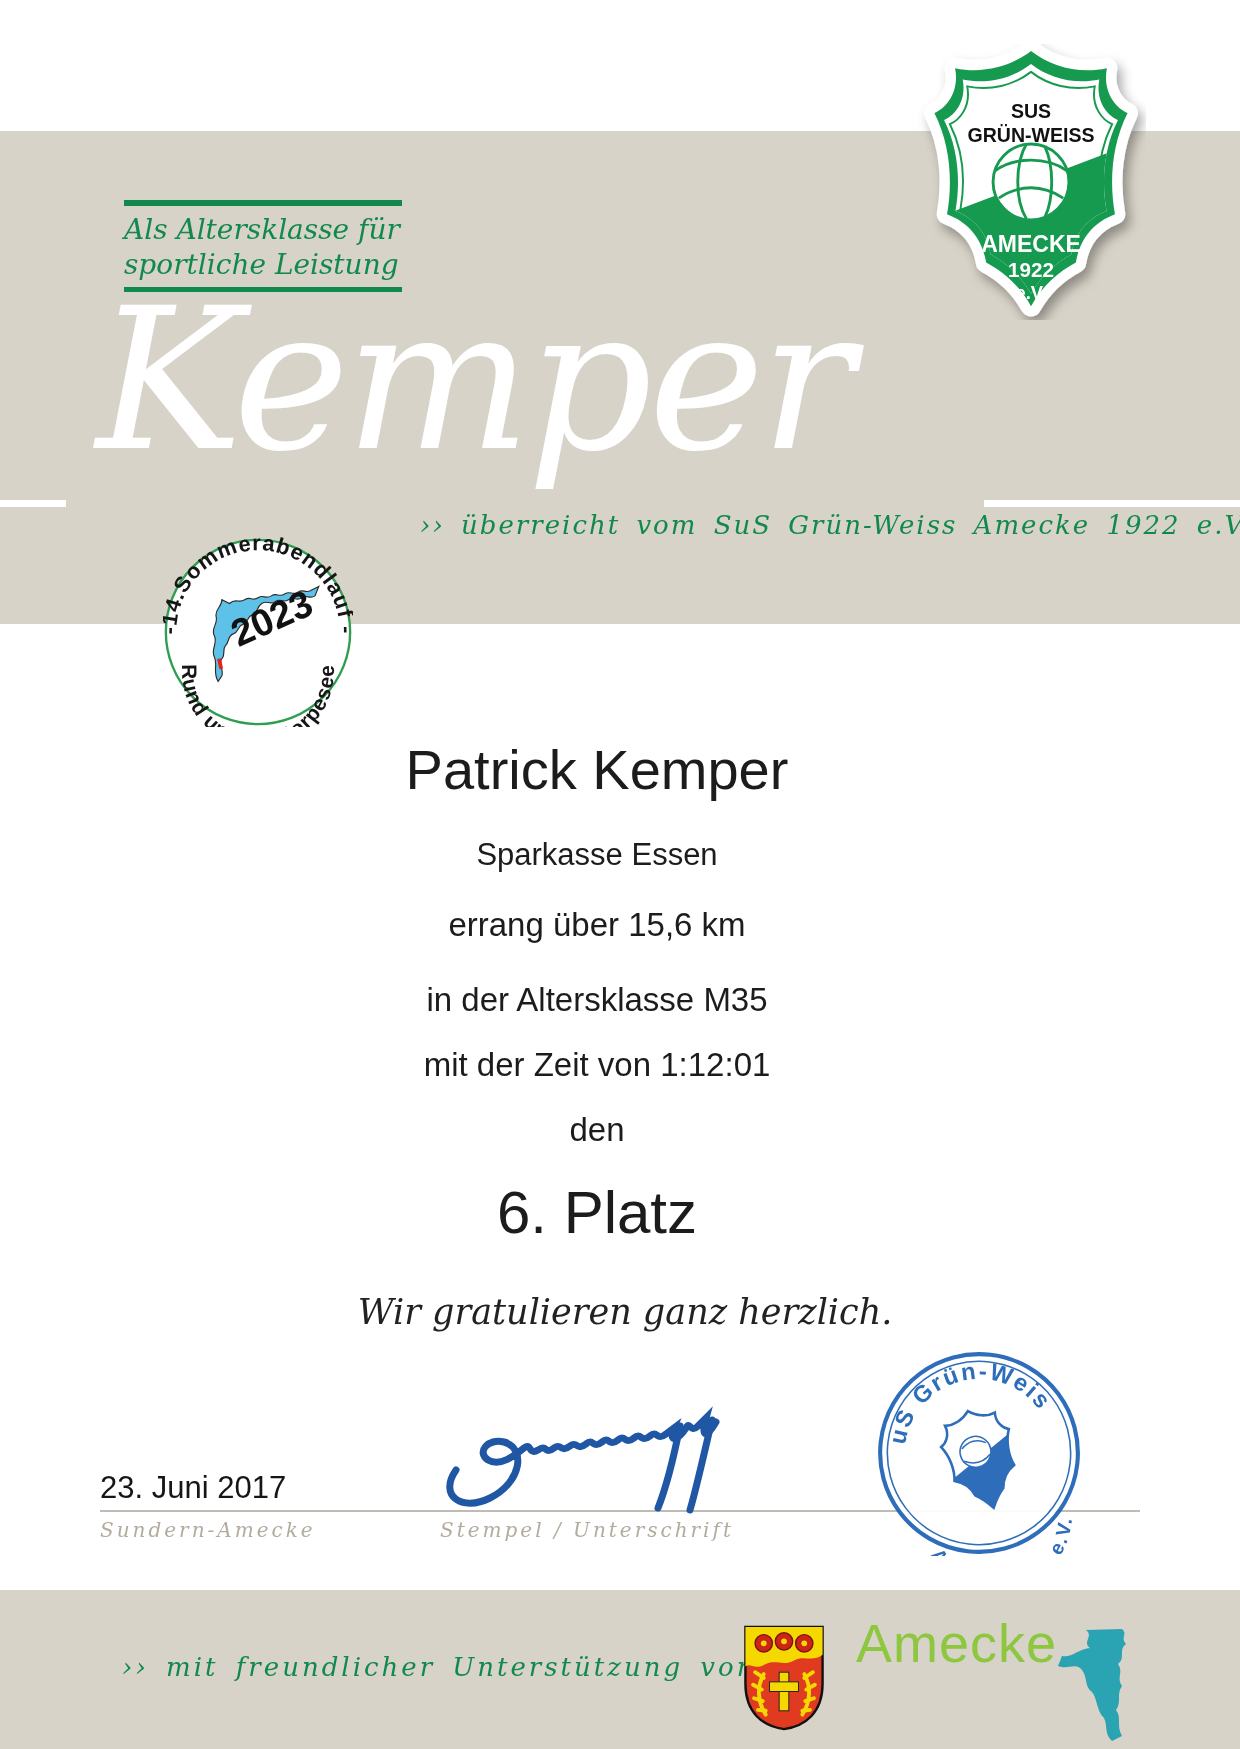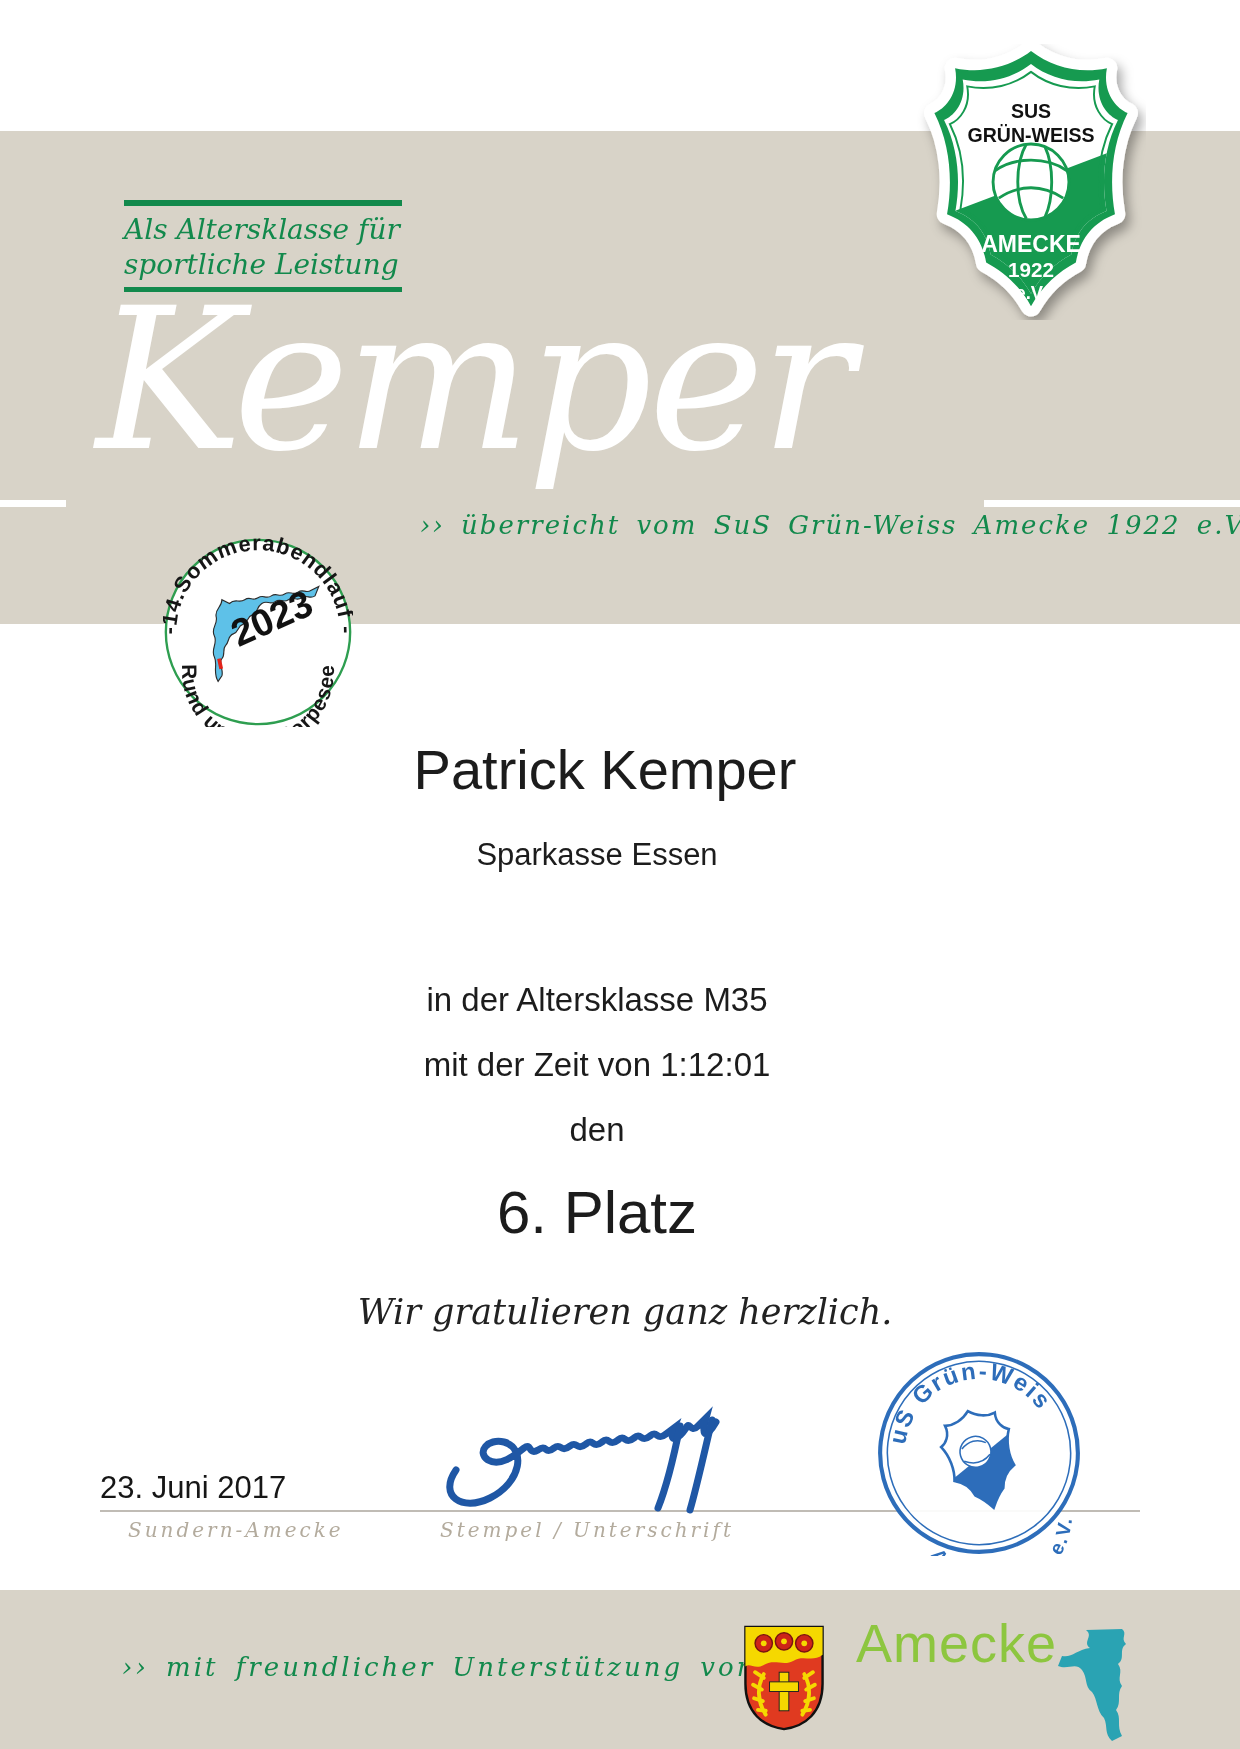--- a/index.html
+++ b/index.html
@@ -25,21 +25,21 @@
     white-space:nowrap;
   }
   .white-rule{position:absolute;background:#ffffff;height:7px;top:500px;}
   .subtitle{
     position:absolute;left:420px;top:510px;
     font-family:"DejaVu Serif",serif;font-style:italic;
     font-size:26px;color:#12894c;letter-spacing:2px;word-spacing:6px;
     white-space:nowrap;
   }
   .centercol{position:absolute;left:0;width:1194px;text-align:center;}
-  .name{top:737px;font-size:56px;padding-left:8px;}
+  .name{top:737px;font-size:56px;}
   .team{top:837px;font-size:31px;}
   .l1{top:906px;font-size:33px;}
   .l2{top:981px;font-size:33px;}
   .l3{top:1046px;font-size:33px;}
   .l4{top:1111px;font-size:33px;}
   .placement{top:1178px;font-size:60px;}
   .congrats{
     position:absolute;left:0;top:1292px;width:1250px;text-align:center;
     font-family:"DejaVu Serif",serif;font-style:italic;font-size:35px;color:#222;
   }
@@ -125,29 +125,30 @@
       <textPath href="#arcTop" startOffset="50%" text-anchor="middle">-14.Sommerabendlauf -</textPath>
     </text>
     <text font-size="22" font-weight="bold" fill="#161616" letter-spacing="1">
       <textPath href="#arcBottom" startOffset="50%" text-anchor="middle">Rund um den Sorpesee</textPath>
     </text>
     <text x="0" y="0" transform="translate(120,98) rotate(-24)" text-anchor="middle" font-size="40" font-weight="bold" fill="#111">2023</text>
   </svg>
 
   <div class="centercol abs name">Patrick Kemper</div>
   <div class="centercol abs team">Sparkasse Essen</div>
+  <div class="centercol abs l1">errang über 15,6 km</div>
   <div class="centercol abs l2">in der Altersklasse M35</div>
   <div class="centercol abs l3">mit der Zeit von 1:12:01</div>
   <div class="centercol abs l4">den</div>
   <div class="centercol abs placement">6. Platz</div>
   <div class="congrats">Wir gratulieren ganz herzlich.</div>
 
   <div class="date-text">23. Juni 2017</div>
   <div class="sig-rule"></div>
-  <div class="under-label" style="left:100px;margin-left:28px;">Sundern-Amecke</div>
+  <div class="under-label" style="left:100px;">Sundern-Amecke</div>
   <div class="under-label" style="left:440px;width:360px;text-align:left;">Stempel / Unterschrift</div>
 
   <svg class="abs" style="left:428px;top:1400px;" width="330" height="120" viewBox="0 0 330 120">
     <g fill="none" stroke="#1f57a5" stroke-width="7" stroke-linecap="round">
       <path d="M28,70 C10,96 34,112 62,98 C94,82 98,48 76,42 C60,38 48,52 60,60 C72,67 86,56 96,48 C104,42 100,56 110,50 C120,43 116,56 126,48 C134,42 132,54 142,46 C150,40 148,52 158,44 C166,37 164,50 174,42 C182,35 180,48 190,40 C198,33 196,46 206,38 C214,31 212,44 222,36 C230,29 228,42 238,34 L246,28 C240,44 250,40 258,28 C262,20 262,34 270,26 L278,18 C272,40 280,36 288,22"></path>
       <path d="M252,26 C246,56 238,88 230,108"></path>
       <path d="M284,20 C276,54 268,90 262,110"></path>
     </g>
   </svg>
 

